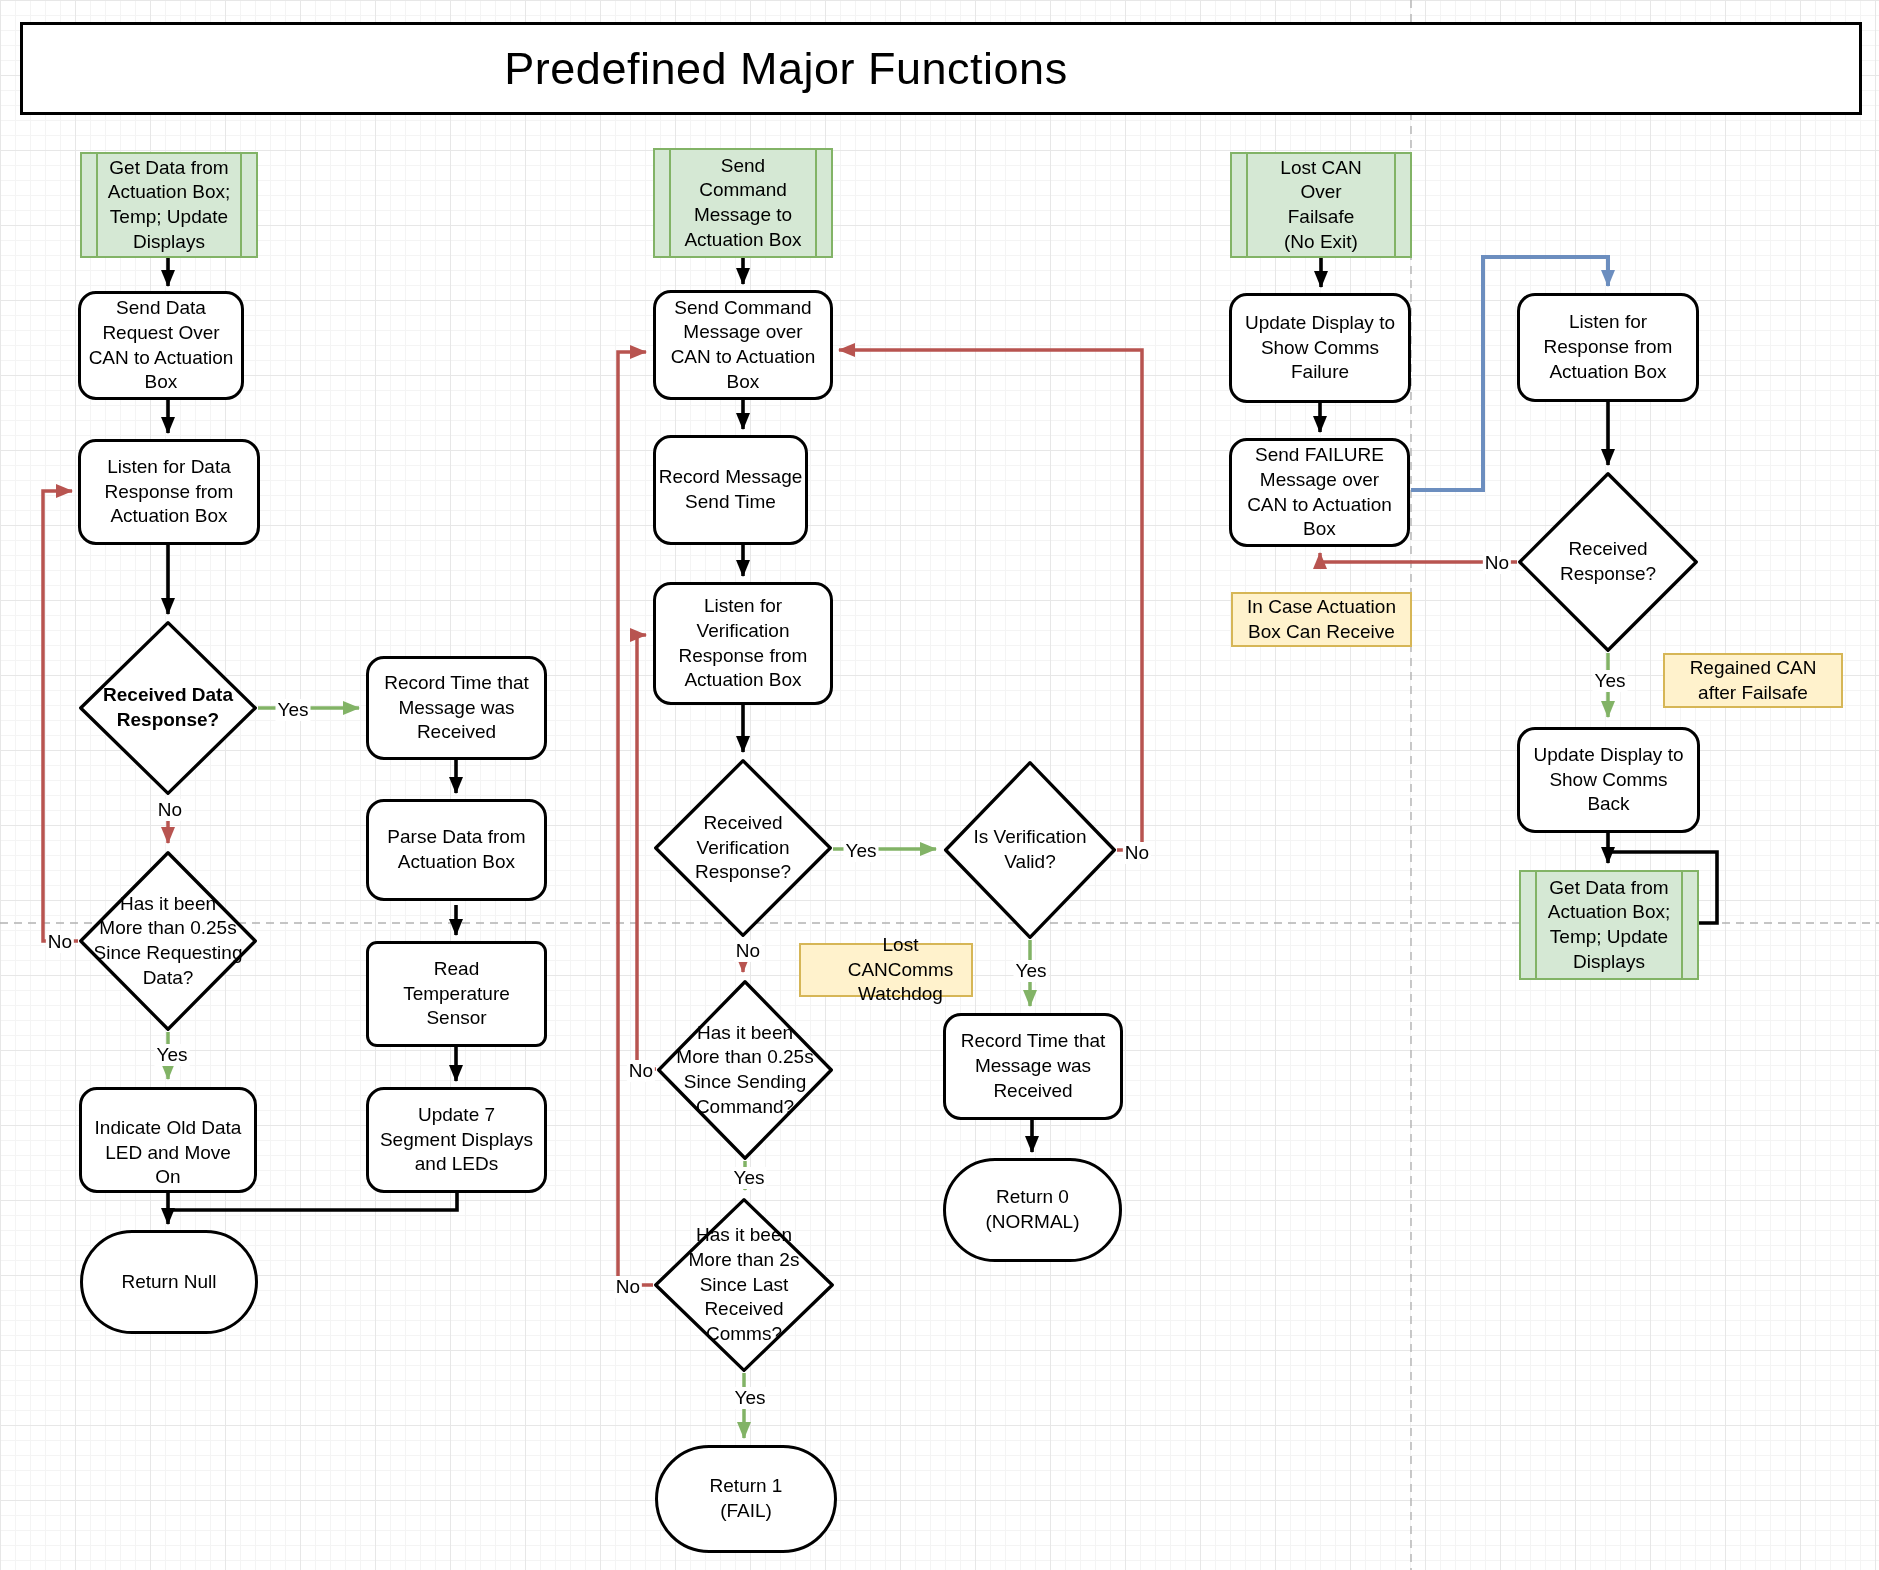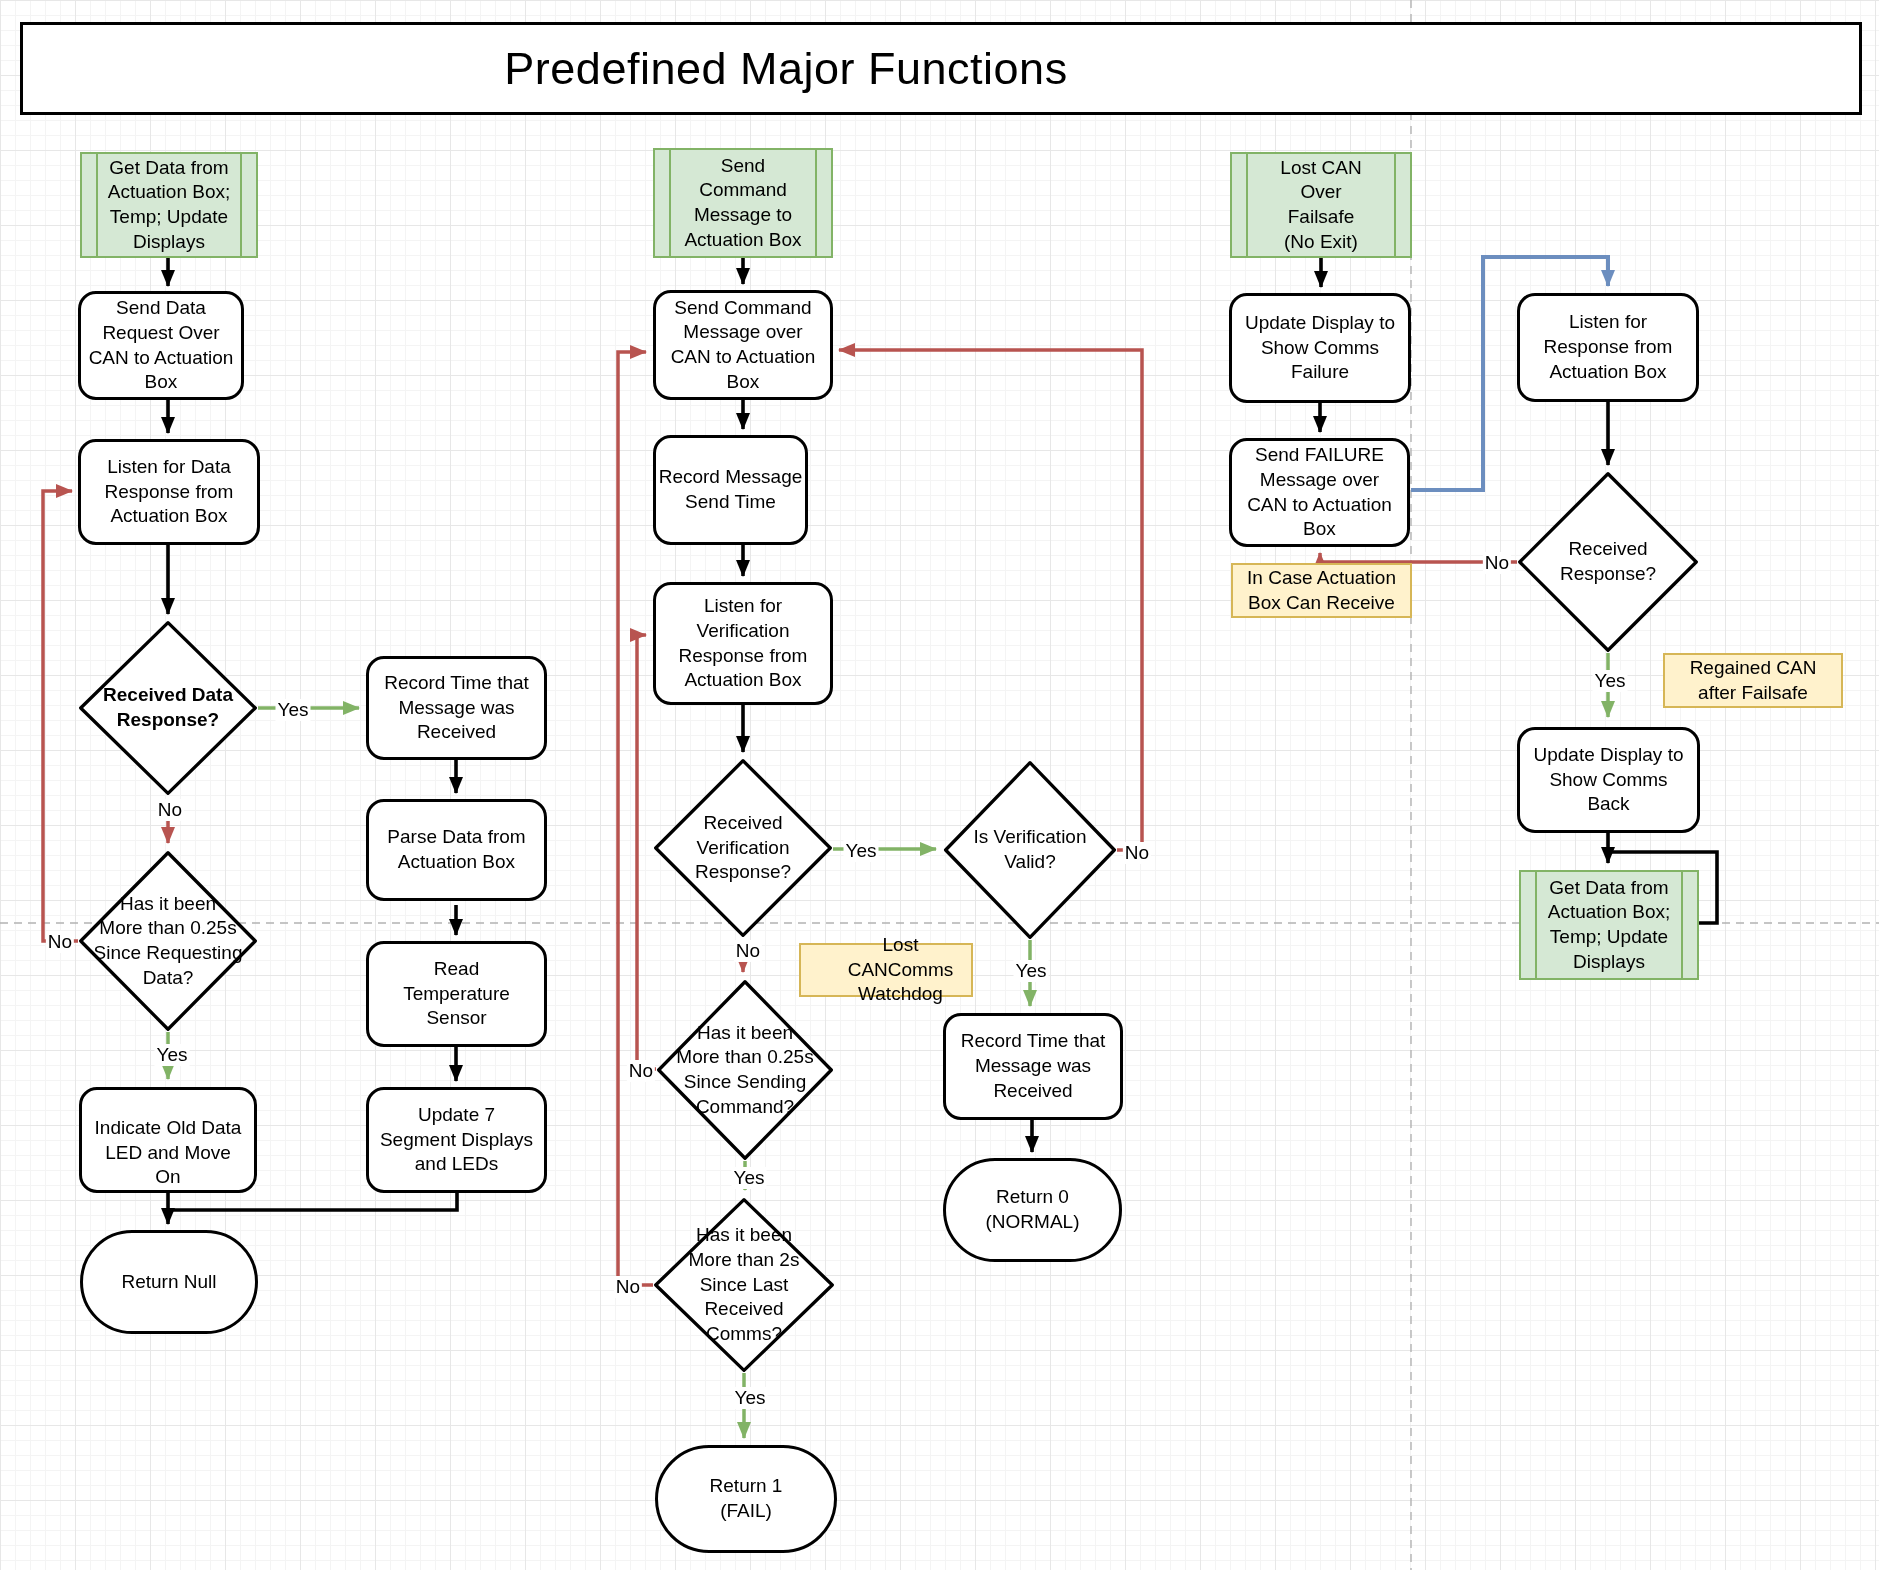--- a/index.html
+++ b/index.html
@@ -155,21 +155,21 @@
 
   <div class="node proc" style="left:366px;top:656px;width:181px;height:104px;">
     <span class="txt">Record Time that
 Message was
 Received</span>
   </div>
   <div class="node proc" style="left:366px;top:799px;width:181px;height:102px;">
     <span class="txt">Parse Data from
 Actuation Box</span>
   </div>
-  <div class="node proc" style="left:366px;top:941px;width:181px;height:106px;">
+  <div class="node proc" style="left:366px;top:941px;width:181px;height:106px;border-radius:11px;">
     <span class="txt">Read
 Temperature
 Sensor</span>
   </div>
   <div class="node proc" style="left:366px;top:1087px;width:181px;height:106px;">
     <span class="txt">Update 7
 Segment Displays
 and LEDs</span>
   </div>
 
@@ -261,21 +261,21 @@
     <span class="txt">Update Display to
 Show Comms
 Failure</span>
   </div>
   <div class="node proc" style="left:1229px;top:438px;width:181px;height:109px;">
     <span class="txt">Send FAILURE
 Message over
 CAN to Actuation
 Box</span>
   </div>
-  <div class="node note" style="left:1231px;top:563px;width:181px;height:55px;">
+  <div class="node note" style="left:1231px;top:592px;width:181px;height:55px;">
     <span class="txt">In Case Actuation
 Box Can Receive</span>
   </div>
   <div class="node proc" style="left:1517px;top:293px;width:182px;height:109px;">
     <span class="txt">Listen for
 Response from
 Actuation Box</span>
   </div>
   <div class="node diamond" style="left:1517px;top:471px;width:182px;height:182px;">
     <svg viewBox="0 0 100 100" preserveAspectRatio="none">

